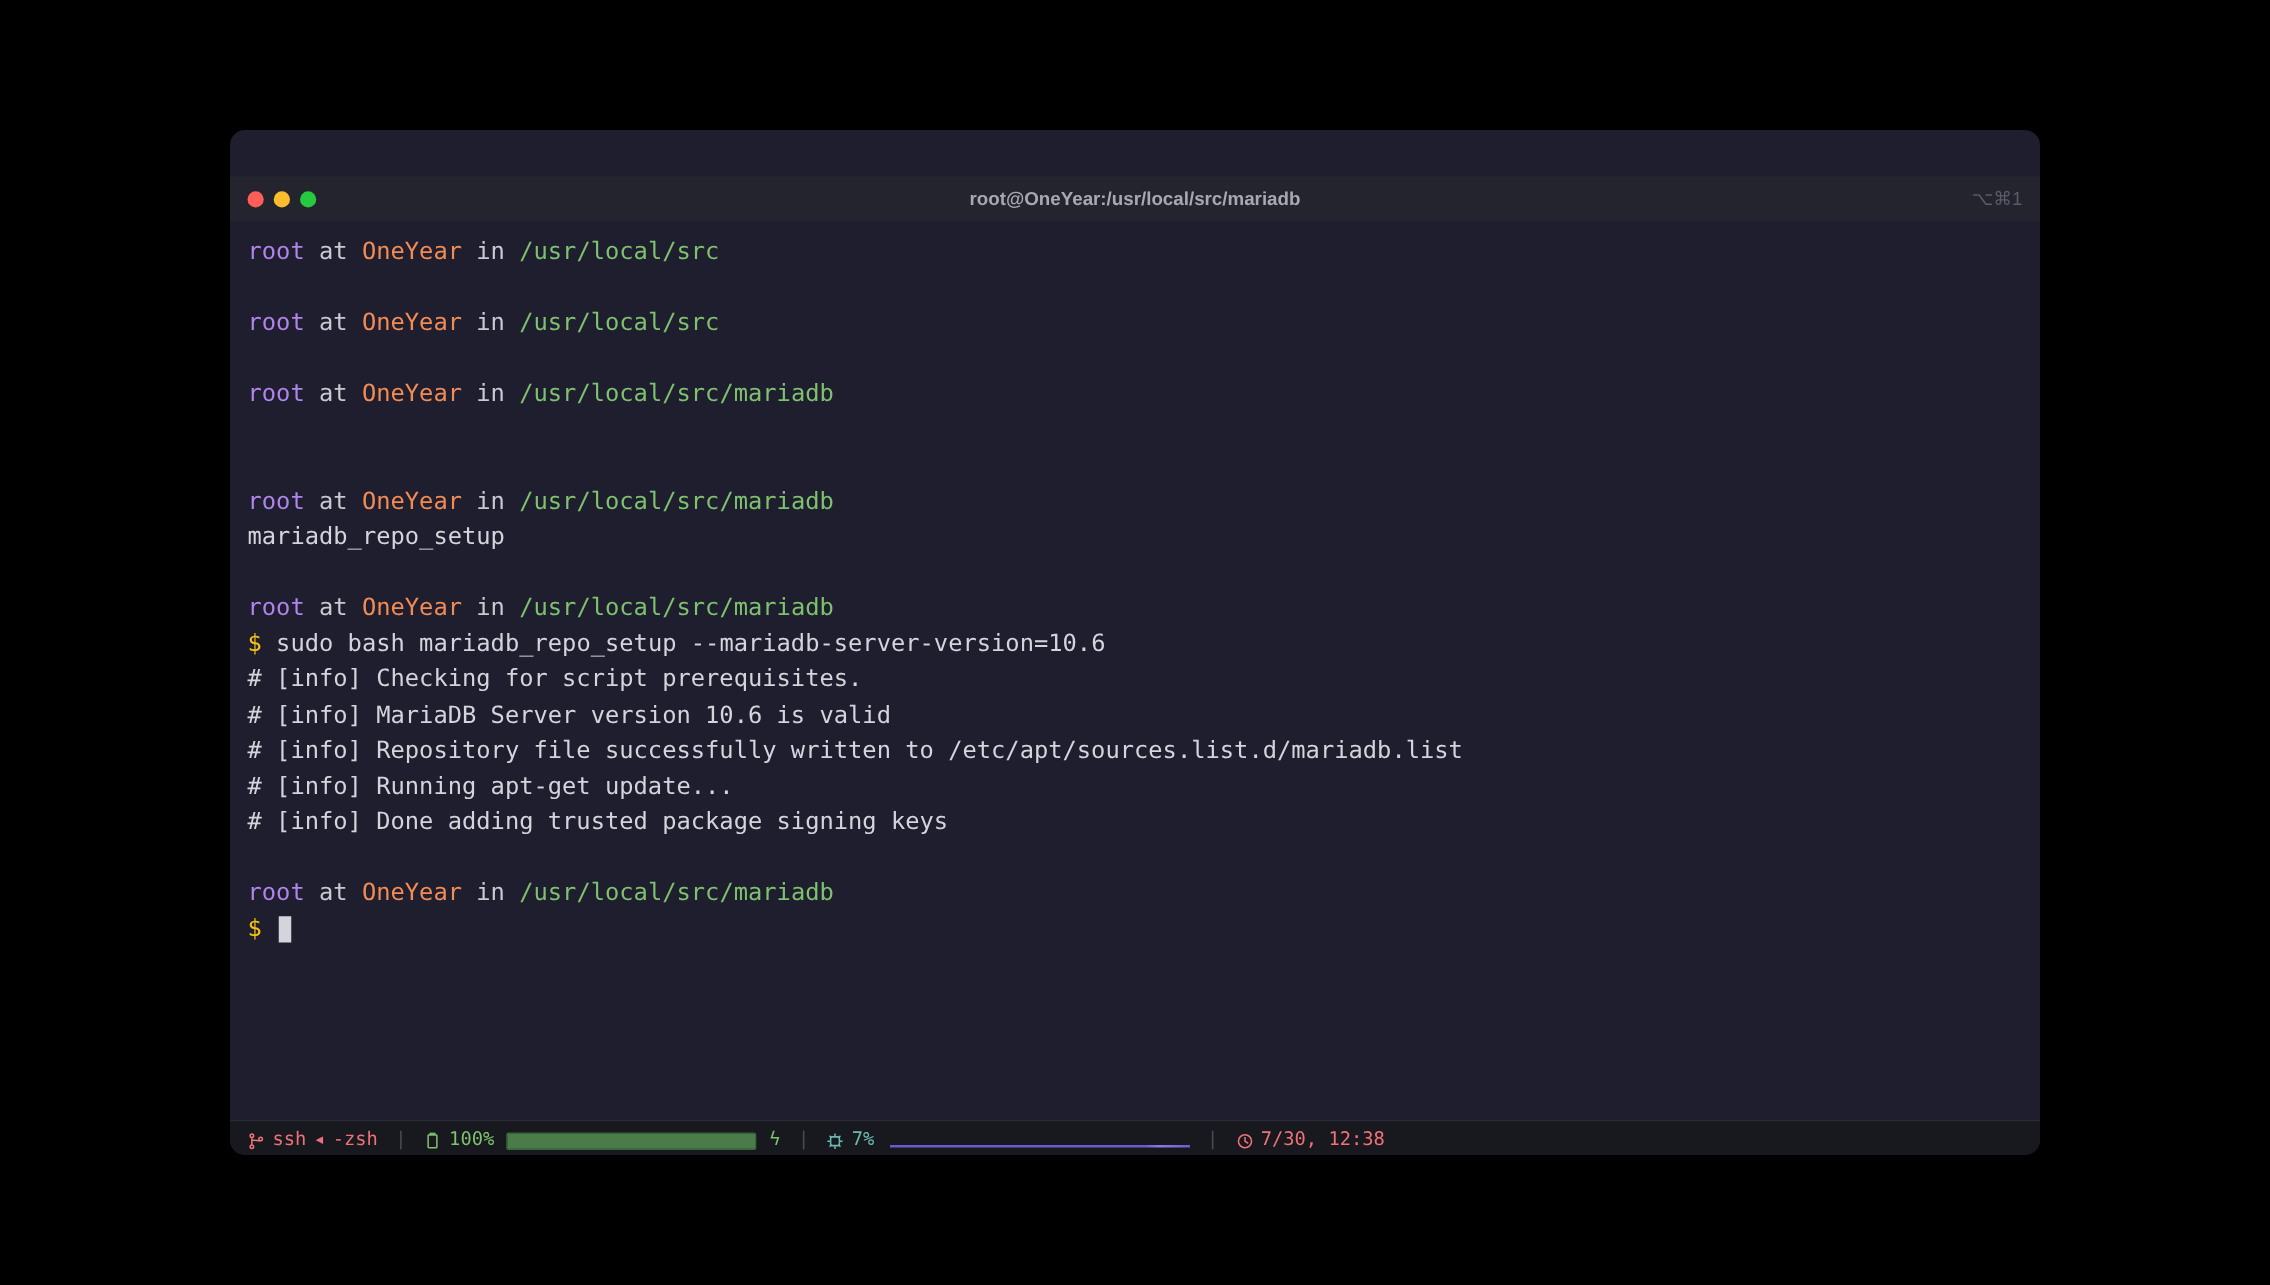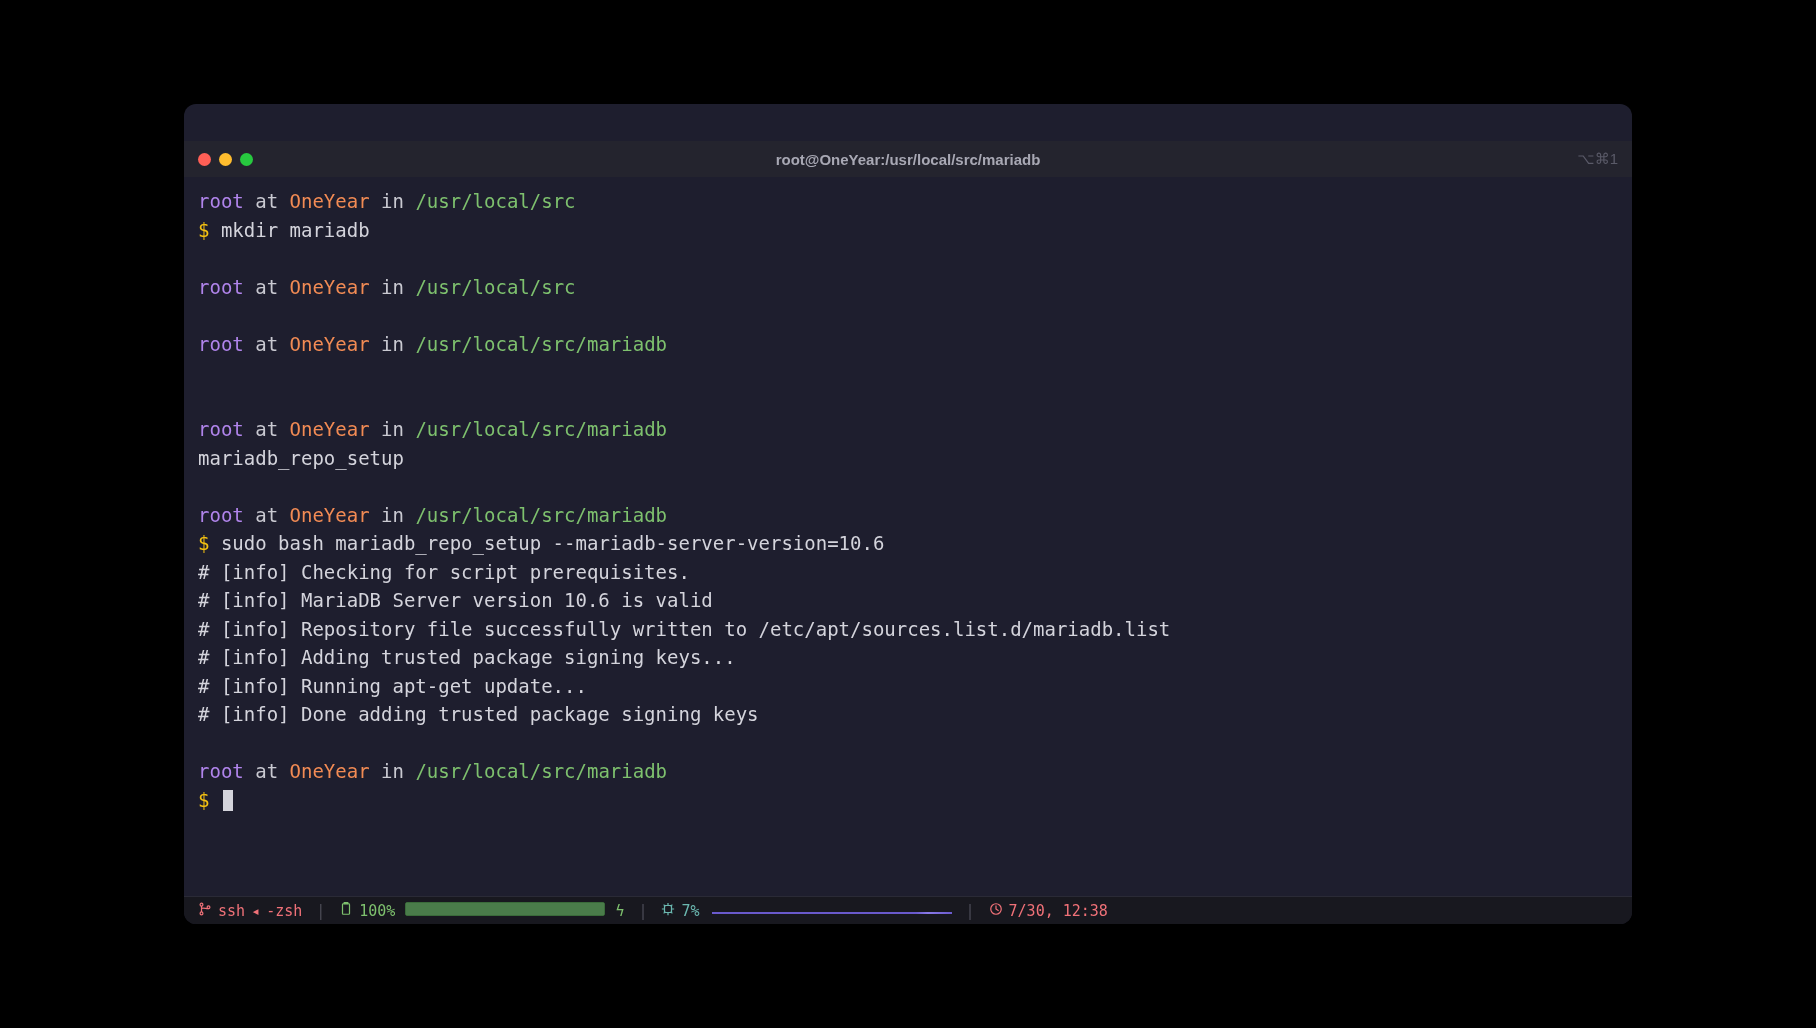--- a/index.html
+++ b/index.html
@@ -94,21 +94,21 @@
     font-size: 15px;
     color: #f07178;
     gap: 4px;
     border-top: 1px solid #2a2a36;
   }
   .status-sep {
     color: #4a4a56;
     margin: 0 10px;
   }
   .status-left { display: flex; align-items: center; gap: 6px; }
-  .status-section { display: flex; align-items: flex-start; gap: 6px; }
+  .status-section { display: flex; align-items: flex-end; gap: 6px; }
   .c-green2 { color: #7ec16e; }
   .c-teal { color: #6bb8b0; }
   .c-pink { color: #f07178; }
   .battery-bar {
     display: inline-block;
     width: 200px;
     height: 14px;
     border: 1px solid #3a6b3a;
     border-radius: 2px;
     position: relative;
@@ -151,36 +151,34 @@
       <div class="traffic-light tl-red"></div>
       <div class="traffic-light tl-yellow"></div>
       <div class="traffic-light tl-green"></div>
     </div>
     <div class="window-title">root@OneYear:/usr/local/src/mariadb</div>
     <div class="shortcut">⌥⌘1</div>
   </div>
 
   <div class="terminal-body" id="terminal-body">
       <div class="line"><span class="c-user">root</span><span class="c-at"> at </span><span class="c-host">OneYear</span><span class="c-in"> in </span><span class="c-path">/usr/local/src</span></div>
-      <div class="line"><span class="c-prompt">$</span><span class="c-cmd"> mkdir mariadb</span></div>
       <div class="blank"></div>
       <div class="line"><span class="c-user">root</span><span class="c-at"> at </span><span class="c-host">OneYear</span><span class="c-in"> in </span><span class="c-path">/usr/local/src</span></div>
       <div class="blank"></div>
       <div class="line"><span class="c-user">root</span><span class="c-at"> at </span><span class="c-host">OneYear</span><span class="c-in"> in </span><span class="c-path">/usr/local/src/mariadb</span></div>
       <div class="blank"></div>
       <div class="blank"></div>
       <div class="line"><span class="c-user">root</span><span class="c-at"> at </span><span class="c-host">OneYear</span><span class="c-in"> in </span><span class="c-path">/usr/local/src/mariadb</span></div>
       <div class="line c-output">mariadb_repo_setup</div>
       <div class="blank"></div>
       <div class="line"><span class="c-user">root</span><span class="c-at"> at </span><span class="c-host">OneYear</span><span class="c-in"> in </span><span class="c-path">/usr/local/src/mariadb</span></div>
       <div class="line"><span class="c-prompt">$</span><span class="c-cmd"> sudo bash mariadb_repo_setup --mariadb-server-version=10.6</span></div>
       <div class="line c-output"># [info] Checking for script prerequisites.</div>
       <div class="line c-output"># [info] MariaDB Server version 10.6 is valid</div>
       <div class="line c-output"># [info] Repository file successfully written to /etc/apt/sources.list.d/mariadb.list</div>
-      <div class="line c-output"># [info] Adding trusted package signing keys...</div>
       <div class="line c-output"># [info] Running apt-get update...</div>
       <div class="line c-output"># [info] Done adding trusted package signing keys</div>
       <div class="blank"></div>
       <div class="line"><span class="c-user">root</span><span class="c-at"> at </span><span class="c-host">OneYear</span><span class="c-in"> in </span><span class="c-path">/usr/local/src/mariadb</span></div>
       <div class="line"><span class="c-prompt">$</span><span class="c-cmd"> </span><span class="cursor"></span></div>
     </div>
 
   <div class="statusbar">
     <div class="status-left status-section">
       <span class="icon-small">

